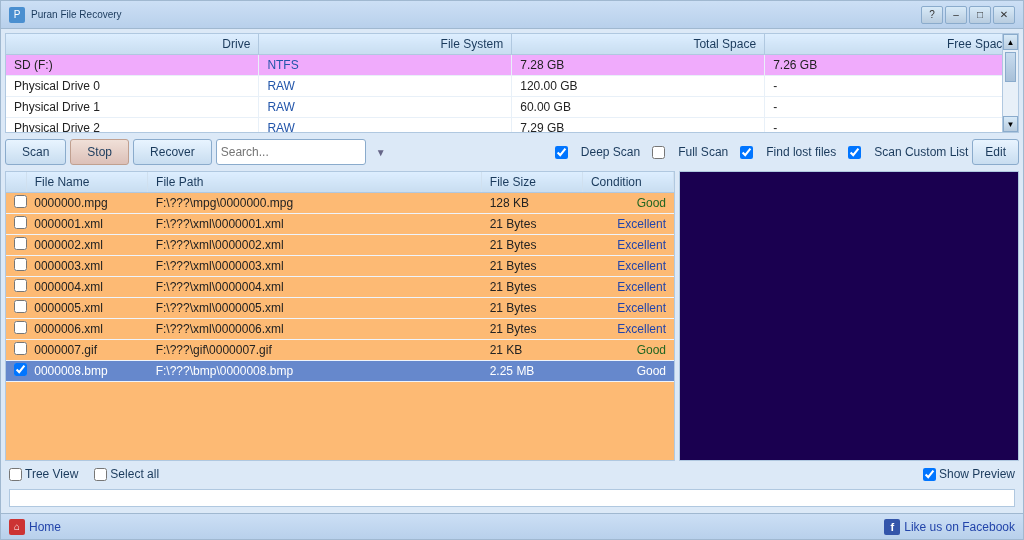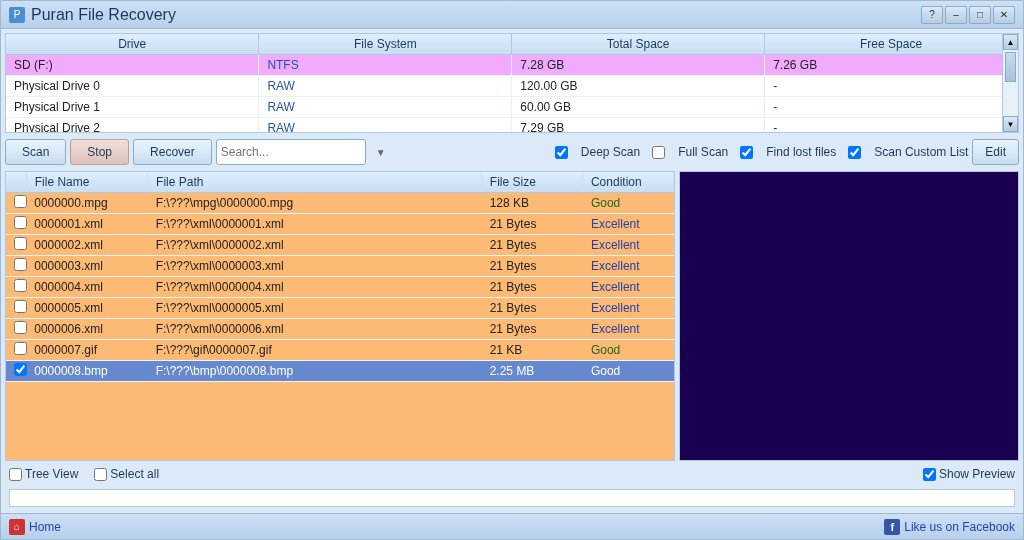--- a/index.html
+++ b/index.html
@@ -35,21 +35,21 @@
       background: #4a8fd0;
       border-radius: 2px;
       display: flex;
       align-items: center;
       justify-content: center;
       color: white;
       font-size: 10px;
     }
     .title-bar-text {
       flex: 1;
-      font-size: 16px;
+      font-size: 10px;
       color: #1a3a5c;
     }
     .title-bar-buttons {
       display: flex;
       gap: 2px;
     }
     .title-btn {
       width: 22px;
       height: 18px;
       background: linear-gradient(to bottom, #d8eaf8, #b8ccdf);
@@ -84,21 +84,21 @@
     .drive-table {
       width: 100%;
       border-collapse: collapse;
       table-layout: fixed;
     }
     .drive-table th {
       background: linear-gradient(to bottom, #ddeeff, #c8ddf0);
       border-bottom: 1px solid #b0c8e0;
       border-right: 1px solid #b0c8e0;
       padding: 3px 8px;
-      text-align: center;
+      text-align: right;
       font-weight: normal;
       color: #1a3a5c;
       font-size: 12px;
     }
     .drive-table td {
       padding: 3px 8px;
       border-bottom: 1px solid #e8f0f8;
       border-right: 1px solid #e8f0f8;
       color: #222;
       font-size: 12px;
@@ -257,21 +257,21 @@
       color: #222;
       font-size: 12px;
     }
     .file-table tr.selected td {
       background: #6688cc;
       color: white;
     }
     .file-table tr.selected td.condition {
       color: white;
     }
-    .condition { color: #226622; }
+    .condition { color: #226622; text-align: right; }
 
     
     .preview-section {
       flex: 1;
       background: #1a0050;
       border: 1px solid #b0c8e0;
       display: flex;
       align-items: stretch;
     }
 

